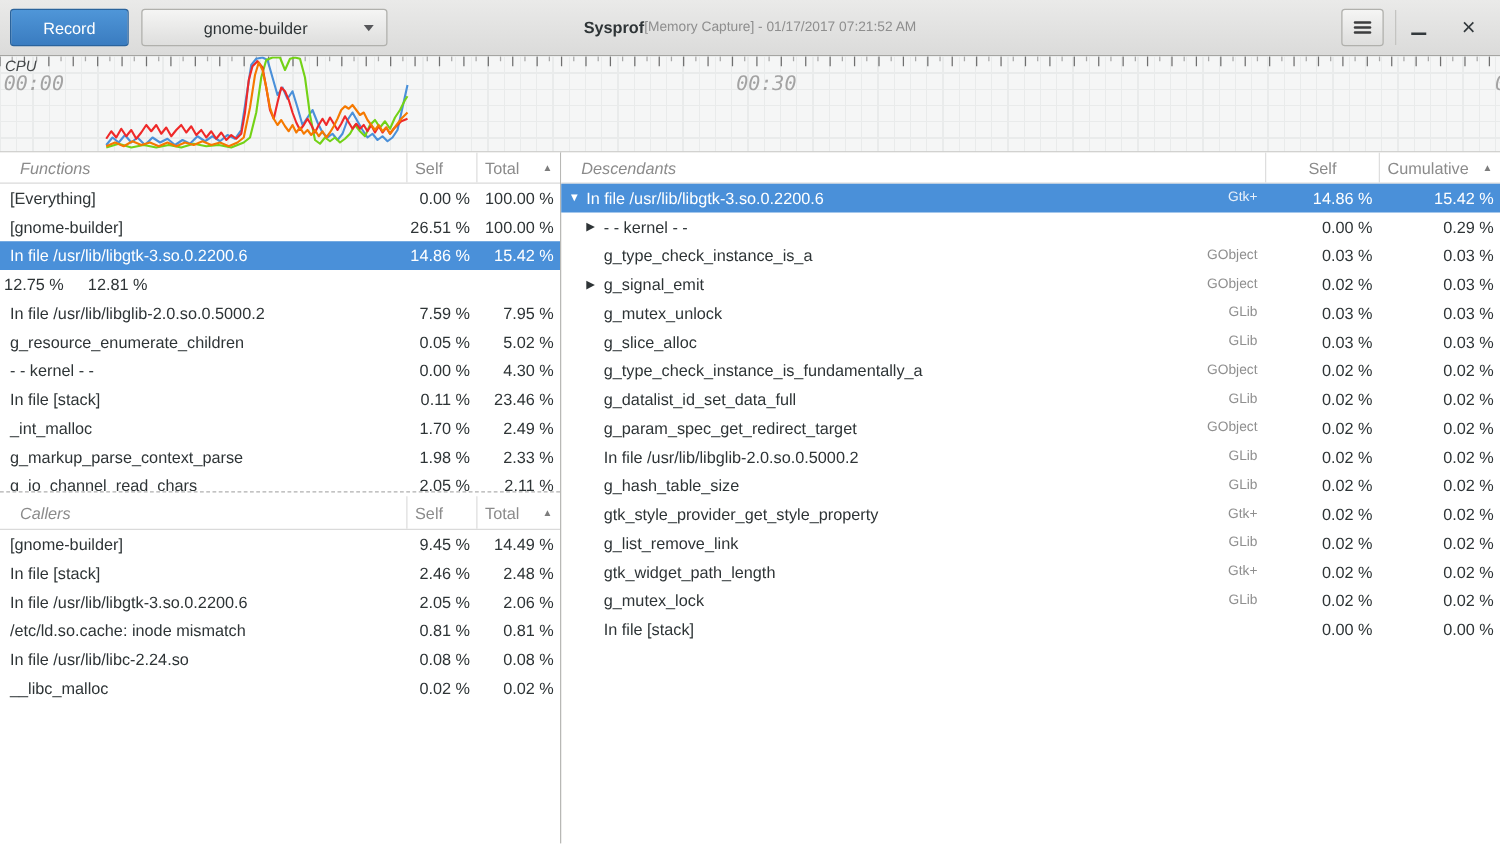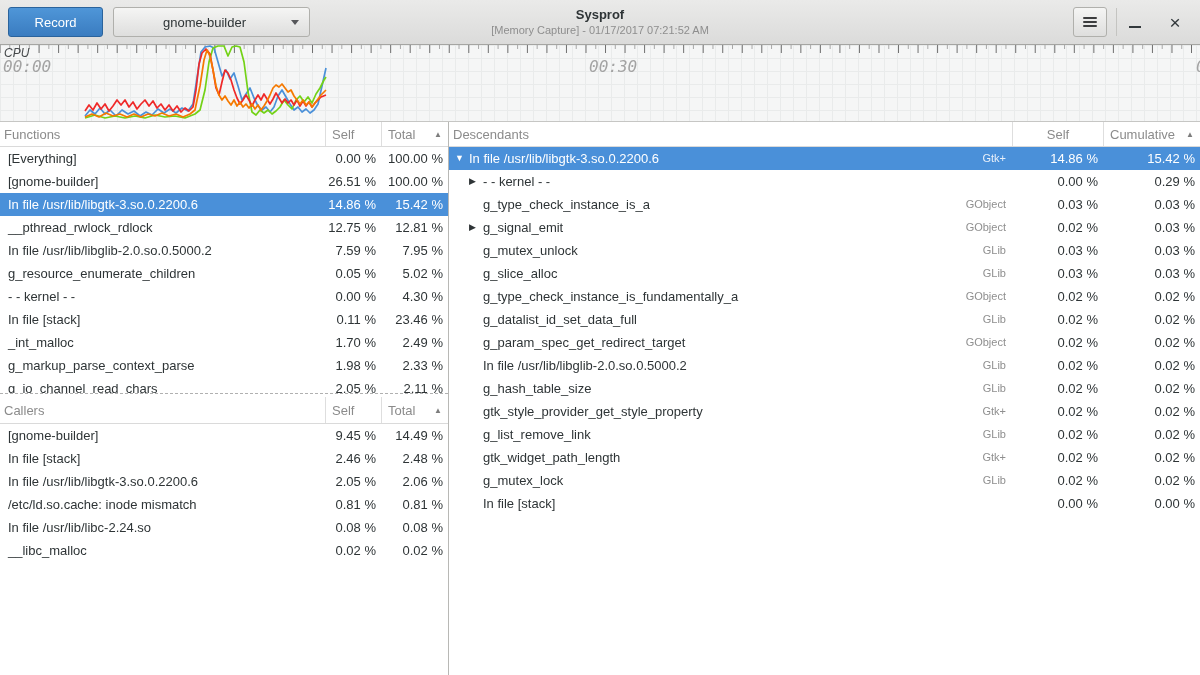--- a/index.html
+++ b/index.html
@@ -14,21 +14,21 @@
   .btn{height:30px;border-radius:3px;border:1px solid #b0b0ac;
     background:linear-gradient(#f5f5f4,#dededd);display:flex;align-items:center;
     justify-content:center;font-size:13px;color:#2e3436;box-sizing:border-box;}
   .record-btn{position:absolute;left:8px;top:7px;width:95px;
     background:linear-gradient(#4f96d8,#3a7cc0);border:1px solid #2a639c;color:#ffffff;}
   .proc-btn{position:absolute;left:113px;top:7px;width:197px;padding:0 10px;}
   .proc-btn .lbl{flex:1;text-align:center;}
   .caret{width:0;height:0;border-left:4px solid transparent;border-right:4px solid transparent;
     border-top:5px solid #56575a;margin-left:6px;}
   .titlebox{position:absolute;left:0;right:0;top:0;height:44px;display:flex;
-    flex-direction:column;align-items:center;justify-content:center;pointer-events:none;}
+    flex-direction:row;align-items:center;justify-content:center;pointer-events:none;}
   .title{font-size:13px;font-weight:bold;color:#2e3436;line-height:16px;}
   .subtitle{font-size:11px;color:#8e8e8e;line-height:14px;}
   .samples{position:absolute;right:160px;top:0;height:44px;display:flex;align-items:center;
     font-size:13px;color:#6f7170;}
   .menu-btn{position:absolute;right:93px;top:7px;width:34px;height:30px;}
   .hamburger{width:14px;height:10px;display:flex;flex-direction:column;justify-content:space-between;}
   .hamburger div{height:2px;background:#3c3d3e;border-radius:1px;}
   .winctl-sep{position:absolute;right:83px;top:8px;width:1px;height:28px;background:#c4c4c1;}
   .min-btn{position:absolute;right:50px;top:7px;width:30px;height:30px;display:flex;
     align-items:flex-end;justify-content:center;padding-bottom:9px;box-sizing:border-box;}
@@ -49,21 +49,21 @@
     font-family:"DejaVu Sans Mono",monospace;white-space:nowrap;}
 
   
   .content{position:absolute;left:0;top:122px;width:1200px;height:553px;}
   .pane-div{position:absolute;left:448px;top:0;width:1px;height:553px;background:#b8b8b5;}
   .left-pane{position:absolute;left:0;top:0;width:448px;height:553px;}
   .right-pane{position:absolute;left:449px;top:0;width:751px;height:553px;}
 
   .thead{display:flex;height:25px;line-height:25px;font-size:13px;color:#8b8b8b;
     border-bottom:1px solid #dadada;box-sizing:border-box;background:#fff;}
-  .thead .hname{flex:1;padding-left:4px;}
+  .thead .hname{flex:1;padding-left:16px;font-style:italic;}
   .hcell{box-sizing:border-box;border-left:1px solid #dedede;padding:0 6px;display:flex;align-items:center;}
   .sortarrow{font-size:8px;color:#7d7d7d;margin-left:auto;padding-left:6px;}
 
   .trow{display:flex;height:23px;line-height:23px;font-size:13px;}
   .trow .tname{flex:1;padding-left:8px;white-space:nowrap;overflow:hidden;}
   .tval{box-sizing:border-box;text-align:right;padding-right:5px;white-space:nowrap;}
   .lw-self{width:56px;} .lw-total{width:67px;}
   .trow.sel{background:#4a90d9;color:#ffffff;}
   .trow.sel .badge{color:#e8f0fa;}
 
@@ -275,21 +275,20 @@
             <span class="tname">[gnome-builder]</span>
             <span class="tval lw-self">26.51 %</span>
             <span class="tval lw-total">100.00 %</span>
           </div>
           <div class="trow sel">
             <span class="tname">In file /usr/lib/libgtk-3.so.0.2200.6</span>
             <span class="tval lw-self">14.86 %</span>
             <span class="tval lw-total">15.42 %</span>
           </div>
           <div class="trow">
-            <span class="tname">__pthread_rwlock_rdlock</span>
             <span class="tval lw-self">12.75 %</span>
             <span class="tval lw-total">12.81 %</span>
           </div>
           <div class="trow">
             <span class="tname">In file /usr/lib/libglib-2.0.so.0.5000.2</span>
             <span class="tval lw-self">7.59 %</span>
             <span class="tval lw-total">7.95 %</span>
           </div>
           <div class="trow">
             <span class="tname">g_resource_enumerate_children</span>

